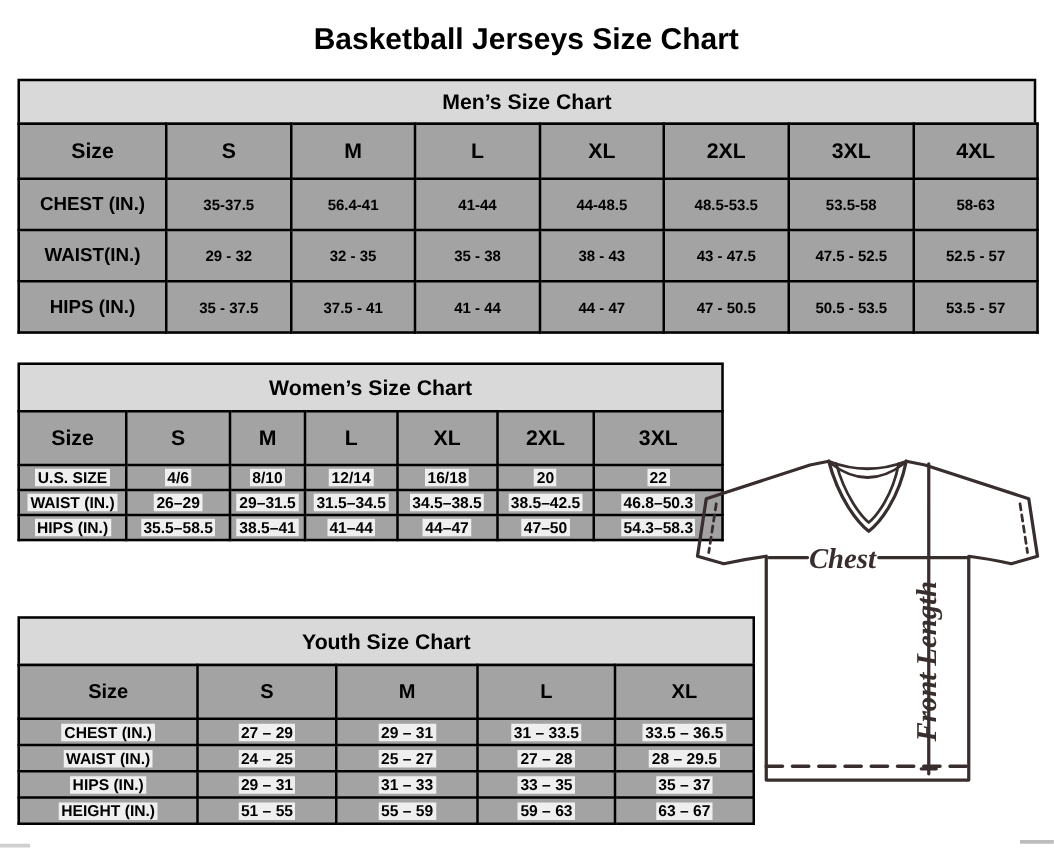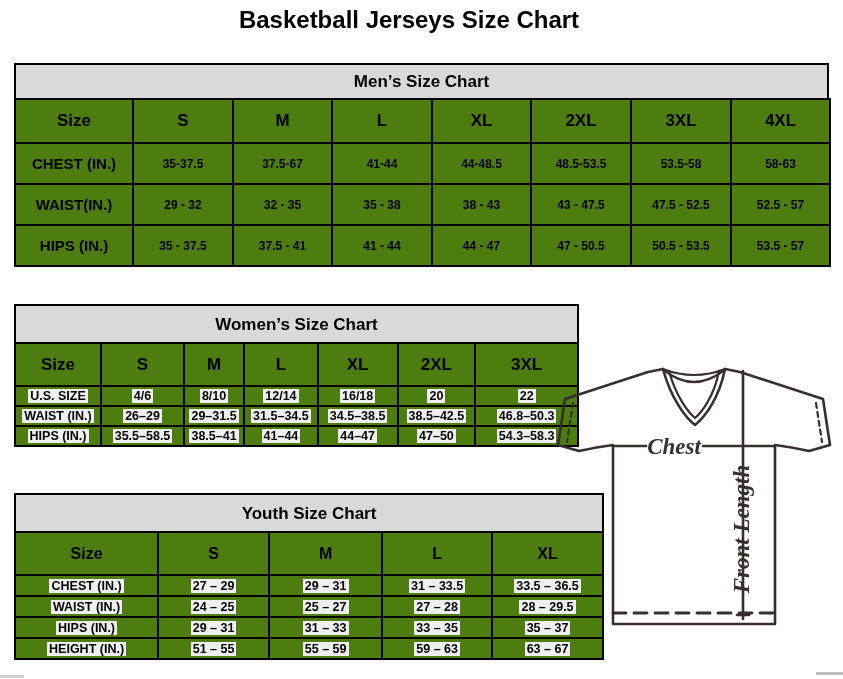--- a/index.html
+++ b/index.html
@@ -7,42 +7,42 @@
     width:843px; height:679px;
     position:relative;
     background:#ffffff;
     overflow:hidden;
     font-family:"Liberation Sans", sans-serif;
     color:#000;
   }
 
   .page-title {
     position:absolute; top:6px; left:0; width:818px;
-    margin:0; text-align:center;
+    margin:12px; text-align:center;
     font-size:24px; font-weight:bold; letter-spacing:0px;
   }
 
   .chart { position:absolute; }
   .chart-mens   { left:14px; top:63px;  width:815px; }
-  .chart-womens { left:14px; top:304px; width:565px; }
+  .chart-womens { left:14px; top:290px; width:565px; }
   .chart-youth  { left:14px; top:493px; width:590px; }
 
   .band {
     box-sizing:border-box;
     border:2px solid var(--border, #000);
     background:var(--header_band, #d9d9d9);
     text-align:center; font-weight:bold; font-size:17px;
   }
   .chart-mens .band   { height:37px; line-height:34px; }
   .chart-womens .band { height:40px; line-height:37px; }
   .chart-youth .band  { height:40px; line-height:37px; }
 
   table.sizes {
     width:100%; border-collapse:collapse; table-layout:fixed;
-    margin-top:-2px; background:#4d7c0f;
+    margin-top:-2px; background:#a3a3a3;
   }
   table.sizes th, table.sizes td {
     border:2px solid var(--border, #000);
     text-align:center; vertical-align:middle;
     padding:0; font-weight:bold; overflow:hidden;
   }
 
   .chart-mens tr.hdr th { height:42px; font-size:17px; }
   .chart-mens tr.datarow th, .chart-mens tr.datarow td { height:39px; font-size:12px; }
   .chart-mens tr.datarow th { font-size:15px; }
@@ -104,21 +104,21 @@
           <th>M</th>
           <th>L</th>
           <th>XL</th>
           <th>2XL</th>
           <th>3XL</th>
           <th>4XL</th>
         </tr>
         <tr class="datarow">
           <th><span>CHEST (IN.)</span></th>
           <td><span>35-37.5</span></td>
-          <td><span>37.5-67</span></td>
+          <td><span>56.4-41</span></td>
           <td><span>41-44</span></td>
           <td><span>44-48.5</span></td>
           <td><span>48.5-53.5</span></td>
           <td><span>53.5-58</span></td>
           <td><span>58-63</span></td>
         </tr>
         <tr class="datarow">
           <th><span>WAIST(IN.)</span></th>
           <td><span>29 - 32</span></td>
           <td><span>32 - 35</span></td>

